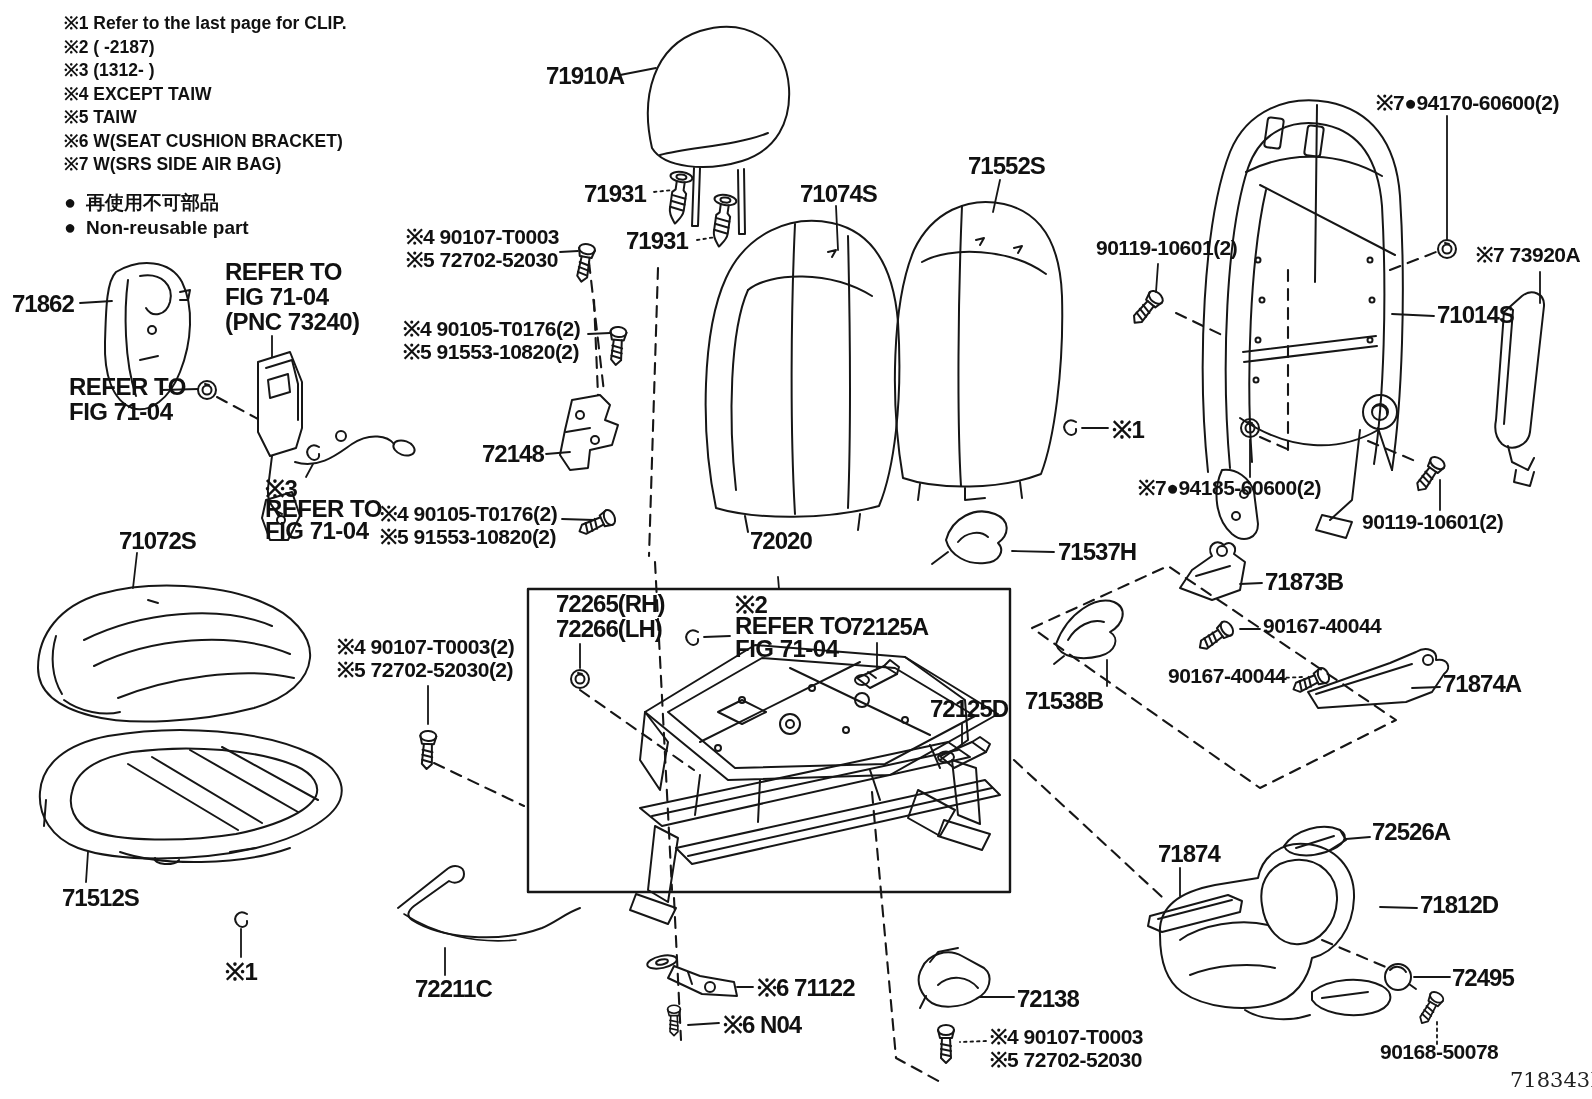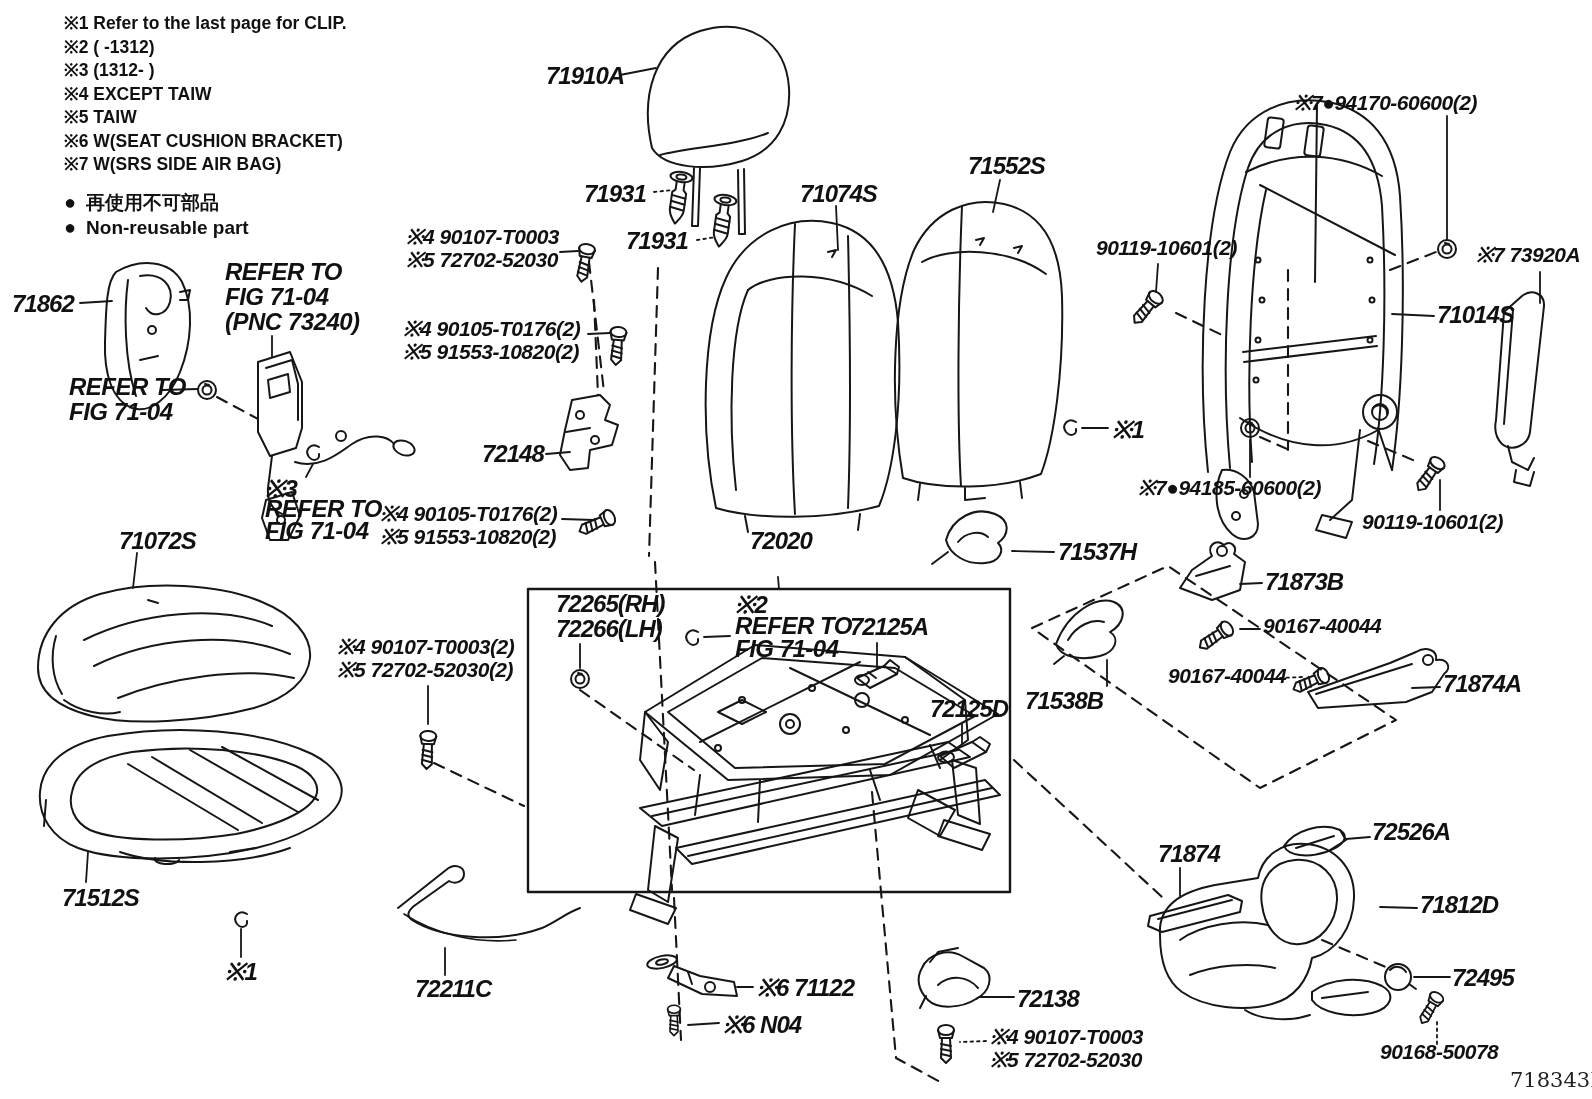--- a/index.html
+++ b/index.html
@@ -11,21 +11,21 @@
   #line-art path,#line-art line,#line-art circle,#line-art ellipse,#line-art rect{
     fill:none;stroke:#161616;stroke-width:2;stroke-linecap:round;stroke-linejoin:round;
   }
   #line-art .thin{stroke-width:1.6;}
   #line-art .ld{stroke-width:1.8;}
   #line-art .dash{stroke-dasharray:11 8;stroke-width:2.1;}
   #line-art .dot{stroke-dasharray:2.5 4;stroke-width:1.8;}
   #line-art .box{stroke-width:2.4;}
   .lbl{
     position:absolute;font-weight:bold;white-space:nowrap;
-    letter-spacing:-0.5px;line-height:1.05;font-style:italic;
+    letter-spacing:-0.5px;line-height:1.05;
   }
   .fs24{font-size:24px;letter-spacing:-1px;}
   .fs21{font-size:21px;}
   .fs20{font-size:24px;}
   .legend{position:absolute;left:36px;top:12px;margin-left:28px;}
   .legend .note{font-size:17.5px;font-weight:bold;line-height:23.5px;white-space:nowrap;}
   .legend .bullets{margin-top:13px;}
   .legend .brow{display:flex;align-items:center;gap:10px;font-size:19px;font-weight:bold;line-height:25px;}
   .legend .dotb{font-size:20px;}
   .code{position:absolute;font-family:"DejaVu Serif",serif;font-size:21px;color:#222;}
@@ -370,21 +370,21 @@
       <use href="#sym-screw" transform="translate(428,742) rotate(3)"></use>
       <use href="#sym-clip" transform="translate(241,919)"></use>
       <use href="#sym-screw" transform="translate(674,1014) scale(0.8)"></use>
       <use href="#sym-screw" transform="translate(946,1036)"></use>
       <use href="#sym-screw" transform="translate(1434,1002) rotate(30) scale(0.9)"></use>
     </g>
   </svg>
 
   <div class="legend">
     <div class="note">※1 Refer to the last page for CLIP.</div>
-    <div class="note">※2 (      -1312)</div>
+    <div class="note">※2 (      -2187)</div>
     <div class="note">※3 (1312-      )</div>
     <div class="note">※4 EXCEPT TAIW</div>
     <div class="note">※5 TAIW</div>
     <div class="note">※6 W(SEAT CUSHION BRACKET)</div>
     <div class="note">※7 W(SRS SIDE AIR BAG)</div>
     <div class="bullets">
       <div class="brow">
         <span class="dotb">●</span>
         <span>再使用不可部品</span>
       </div>
@@ -395,21 +395,21 @@
     </div>
   </div>
 
   <div class="lbl fs24" style="left:546px;top:63px">71910A</div>
   <div class="lbl fs24" style="left:584px;top:181px">71931</div>
   <div class="lbl fs24" style="left:626px;top:228px">71931</div>
   <div class="lbl fs21" style="left:406px;top:226px">※4 90107-T0003</div>
   <div class="lbl fs21" style="left:406px;top:249px">※5 72702-52030</div>
   <div class="lbl fs24" style="left:800px;top:181px">71074S</div>
   <div class="lbl fs24" style="left:968px;top:153px">71552S</div>
-  <div class="lbl fs21" style="left:1294px;top:92px">※7●94170-60600(2)</div>
+  <div class="lbl fs21" style="left:1376px;top:92px">※7●94170-60600(2)</div>
   <div class="lbl fs21" style="left:1096px;top:237px">90119-10601(2)</div>
   <div class="lbl fs21" style="left:1476px;top:244px">※7 73920A</div>
   <div class="lbl fs24" style="left:1437px;top:302px">71014S</div>
   <div class="lbl fs24" style="left:12px;top:291px">71862</div>
   <div class="lbl fs20" style="left:225px;top:259px">REFER TO</div>
   <div class="lbl fs20" style="left:225px;top:284px">FIG 71-04</div>
   <div class="lbl fs20" style="left:225px;top:309px">(PNC 73240)</div>
   <div class="lbl fs20" style="left:69px;top:374px">REFER TO</div>
   <div class="lbl fs20" style="left:69px;top:399px">FIG 71-04</div>
   <div class="lbl fs21" style="left:403px;top:318px">※4 90105-T0176(2)</div>

